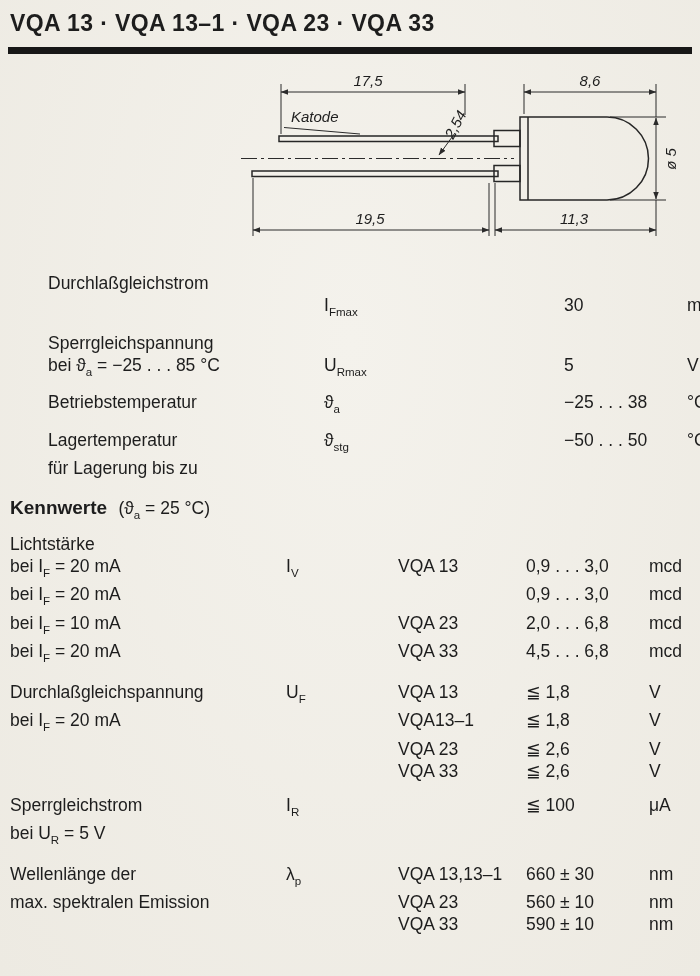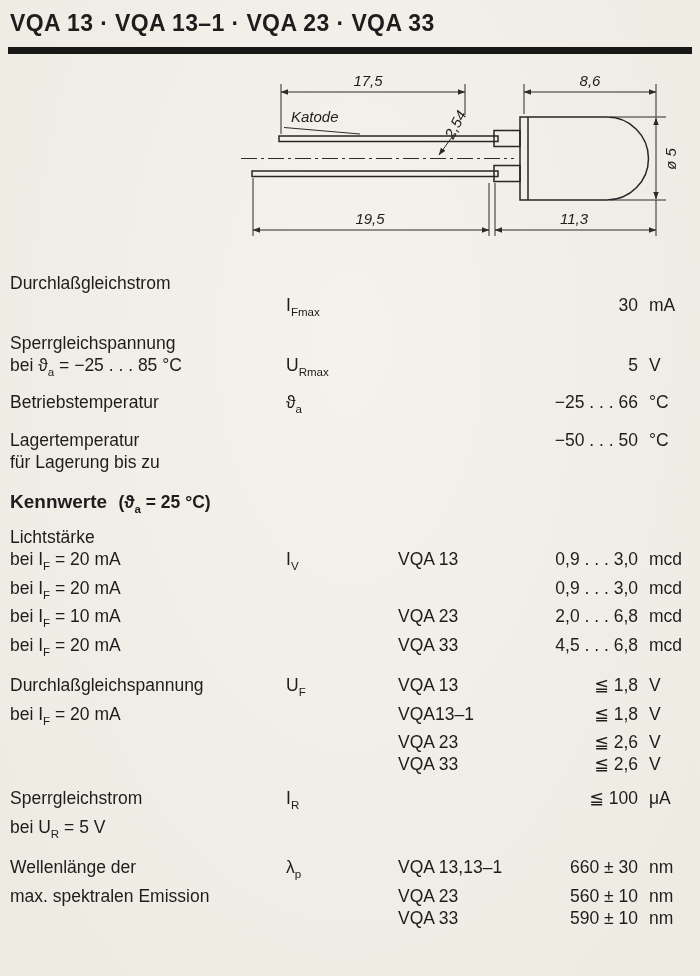--- a/index.html
+++ b/index.html
@@ -19,37 +19,37 @@
     padding-left: 2px;
     margin-bottom: 10px;
     white-space: nowrap;
   }
   .thick-rule { height: 7px; background: #171717; }
 
   .drawing { display: block; margin-top: 16px; }
   .drawing text { font-style: italic; font-size: 15px; fill: #1e1e1e; font-family: inherit; }
 
   .sec-h { font-size: 19px; font-weight: 700; margin: 2px 0 12px 2px; }
-  .sec-h .cond { font-size: 17.5px; font-weight: 700; margin-left: 6px; }
+  .sec-h .cond { font-size: 17.5px; font-weight: 400; margin-left: 6px; }
 
   .tline {
     display: grid;
     grid-template-columns: 276px 112px 128px 112px 56px;
     font-size: 17.5px;
     line-height: 22px;
     padding-left: 2px;
   }
   .c1 { grid-column: 1; }
   .c2 { grid-column: 2; }
   .c3 { grid-column: 3; }
-  .c4 { grid-column: 4; text-align: right; white-space: nowrap; }
+  .c4 { grid-column: 4; white-space: nowrap; }
   .c5 { grid-column: 5; padding-left: 11px; white-space: nowrap; }
   sub { font-size: 66%; }
 
-  .trow { margin-bottom: 9px; }
+  .trow { margin-bottom: 9px; margin-left: 38px; }
   .block { margin-bottom: 12px; }
   .kenn-gap { margin-top: 18px; }
 </style>
 </head>
 <body>
 
 <div class="page">
 
   <h1 class="title">VQA 13 · VQA 13–1 · VQA 23 · VQA 33</h1>
   <div class="thick-rule"></div>
@@ -130,28 +130,29 @@
         <div class="c2">U<sub>Rmax</sub></div>
         <div class="c4">5</div>
         <div class="c5">V</div>
       </div>
     </div>
 
     <div class="trow">
       <div class="tline">
         <div class="c1">Betriebstemperatur</div>
         <div class="c2">ϑ<sub>a</sub></div>
-        <div class="c4">−25 . . . 66</div>
+        <div class="c4">−25 . . . 38</div>
         <div class="c5">°C</div>
       </div>
     </div>
 
     <div class="trow">
       <div class="tline">
         <div class="c1">Lagertemperatur</div>
+        <div class="c2">ϑ<sub>stg</sub></div>
         <div class="c4">−50 . . . 50</div>
         <div class="c5">°C</div>
       </div>
       <div class="tline">
         <div class="c1">für Lagerung bis zu</div>
       </div>
     </div>
   </section>
 
   <section class="kenn-gap">

